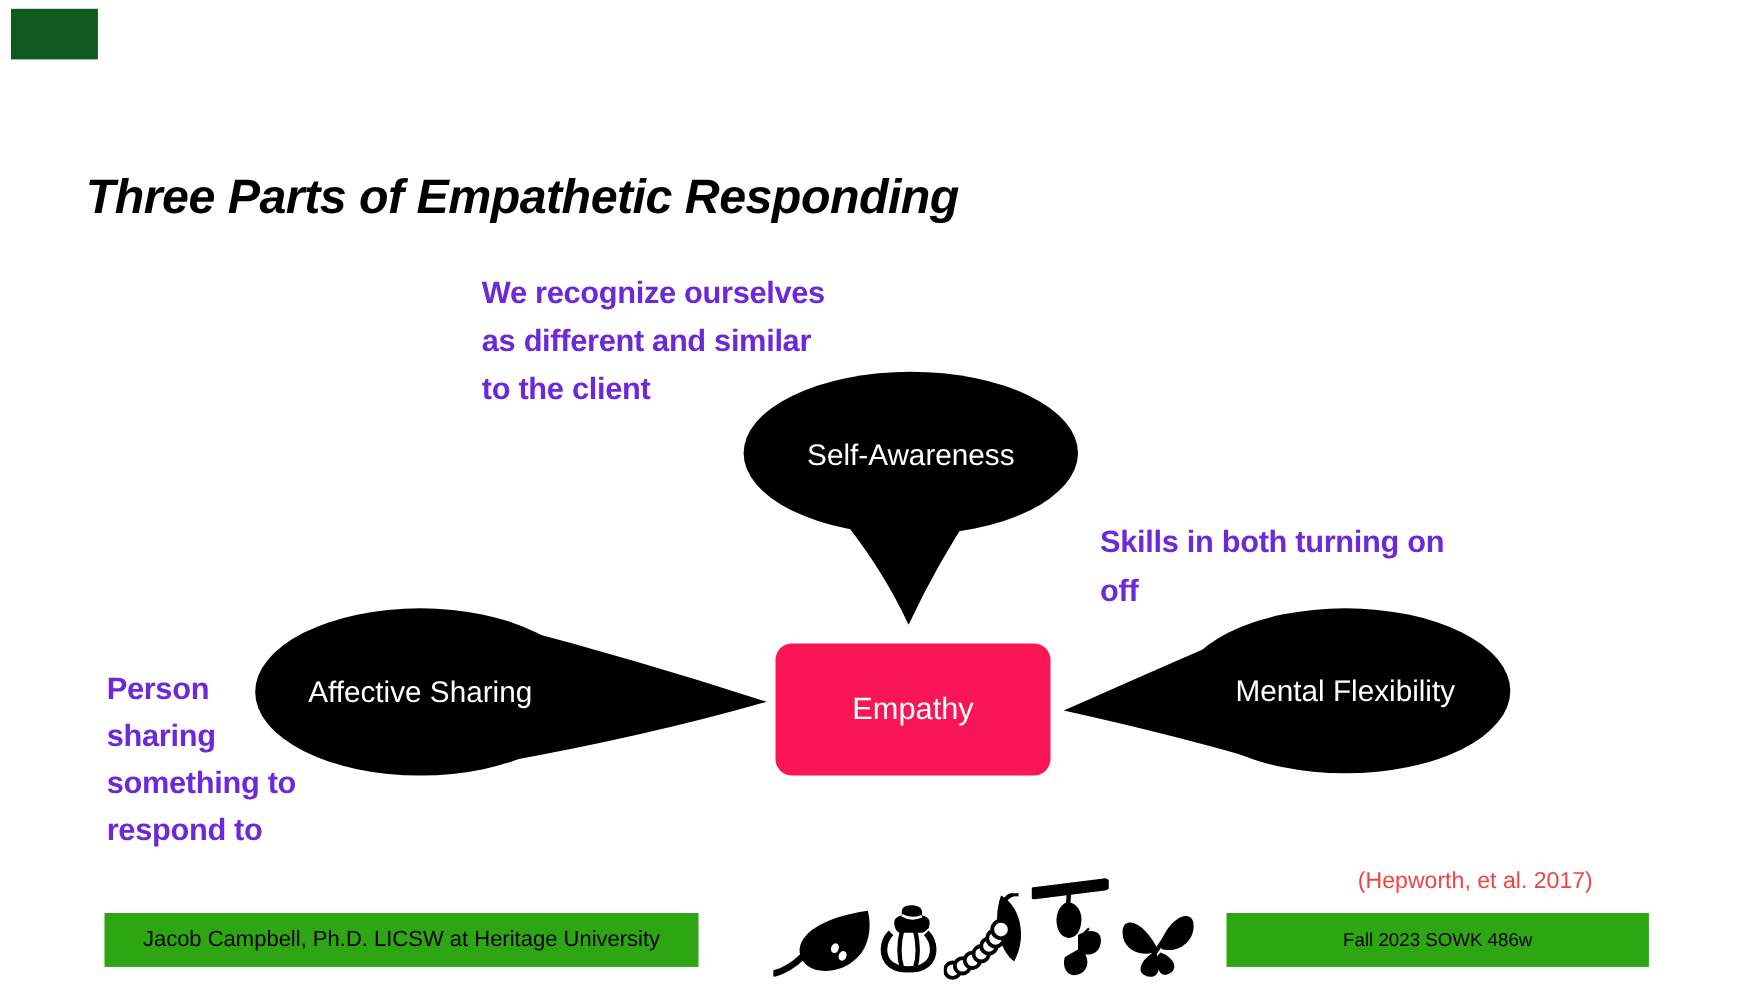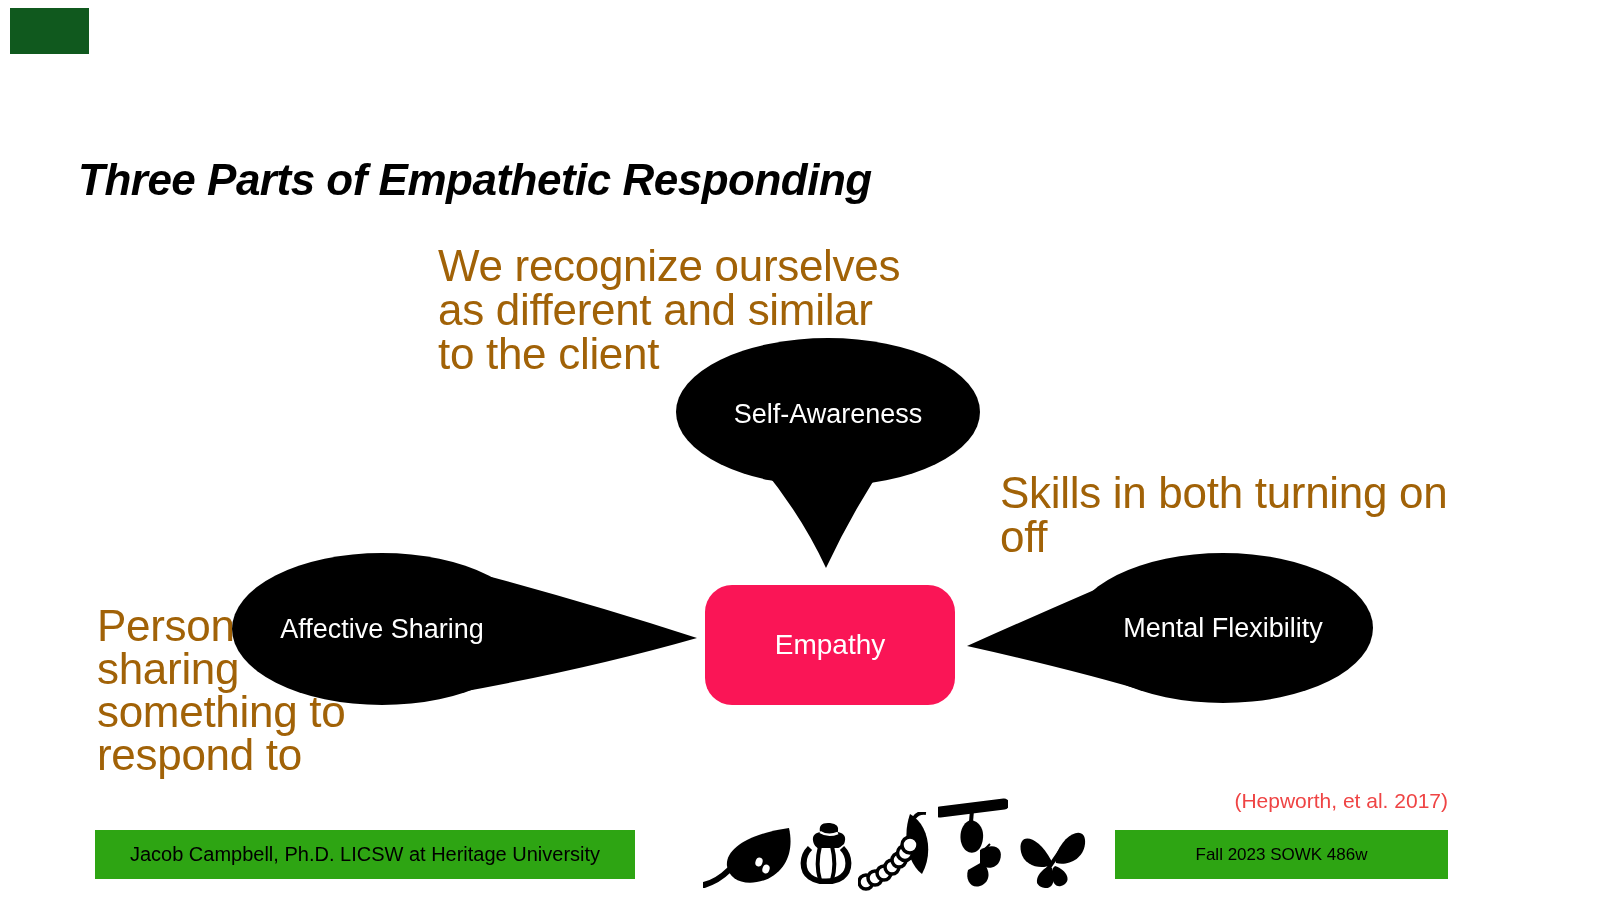--- a/index.html
+++ b/index.html
@@ -4,44 +4,44 @@
 <style>
   html,body{margin:0;padding:0;background:#fff;}
   .slide{
     position:relative;width:1600px;height:900px;background:#fff;overflow:hidden;
     font-family:"Liberation Sans","DejaVu Sans",sans-serif;color:#000;
   }
   .abs{position:absolute;}
   .corner-logo{left:10px;top:8px;width:79px;height:46px;background:var(--logo-green,#10591E);}
   .title{left:78px;top:74px;font-size:65px;font-weight:bold;letter-spacing:-1px;line-height:1.1;white-space:nowrap;}
   .subtitle{left:78px;top:155px;font-size:44px;font-weight:bold;letter-spacing:-0.5px;line-height:1.15;white-space:nowrap;font-style:italic;}
-  .annotation{font-size:44px;line-height:44px;color:#a16207;letter-spacing:-0.3px;white-space:nowrap;}
+  .annotation{font-size:28px;line-height:44px;color:#6d28d9;letter-spacing:-0.3px;white-space:nowrap;font-weight:bold;}
   .ann-self{left:438px;top:244px;}
   .ann-mental{left:1000px;top:471px;}
   .ann-affective{left:97px;top:604px;line-height:43px;}
   .bubble-svg{left:0;top:0;}
   .bubble-label{
     width:300px;height:36px;display:flex;align-items:center;justify-content:center;
     color:#fff;font-size:27px;white-space:nowrap;
   }
   .lbl-self{left:678px;top:396px;}
   .lbl-affective{left:232px;top:611px;}
   .lbl-mental{left:1073px;top:610px;}
   .empathy-box{
-    left:705px;top:585px;width:250px;height:120px;border-radius:27px;
+    left:705px;top:585px;width:250px;height:120px;border-radius:15px;
     background:var(--empathy-pink,#FA1556);display:flex;align-items:center;justify-content:center;
     color:#fff;font-size:28px;
   }
   .citation{left:1048px;top:789px;width:400px;text-align:right;font-size:21px;color:#ef4444;}
   .badge{
     background:var(--footer-green,#2EA513);display:flex;align-items:center;justify-content:center;
     color:#000;top:830px;height:49px;
   }
   .badge-left{left:95px;width:540px;font-size:20px;}
-  .badge-right{left:1115px;width:333px;font-size:17px;}
+  .badge-right{left:1115px;width:384px;font-size:17px;}
   .icon{position:absolute;}
   .ic-leaf{left:703px;top:826px;}
   .ic-egg{left:800px;top:822px;}
   .ic-cat{left:858px;top:812px;}
   .ic-chry{left:938px;top:798px;}
   .ic-fly{left:1015px;top:820px;}
 </style>
 </head>
 <body>
 

